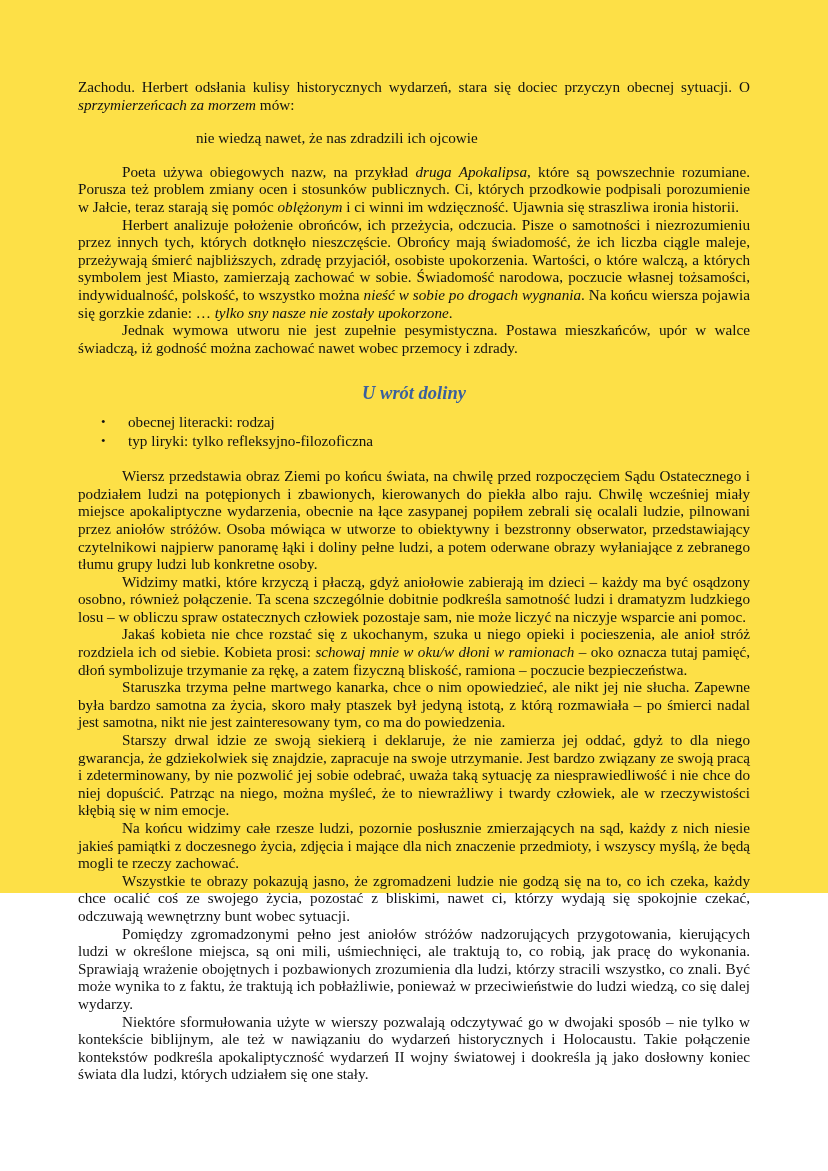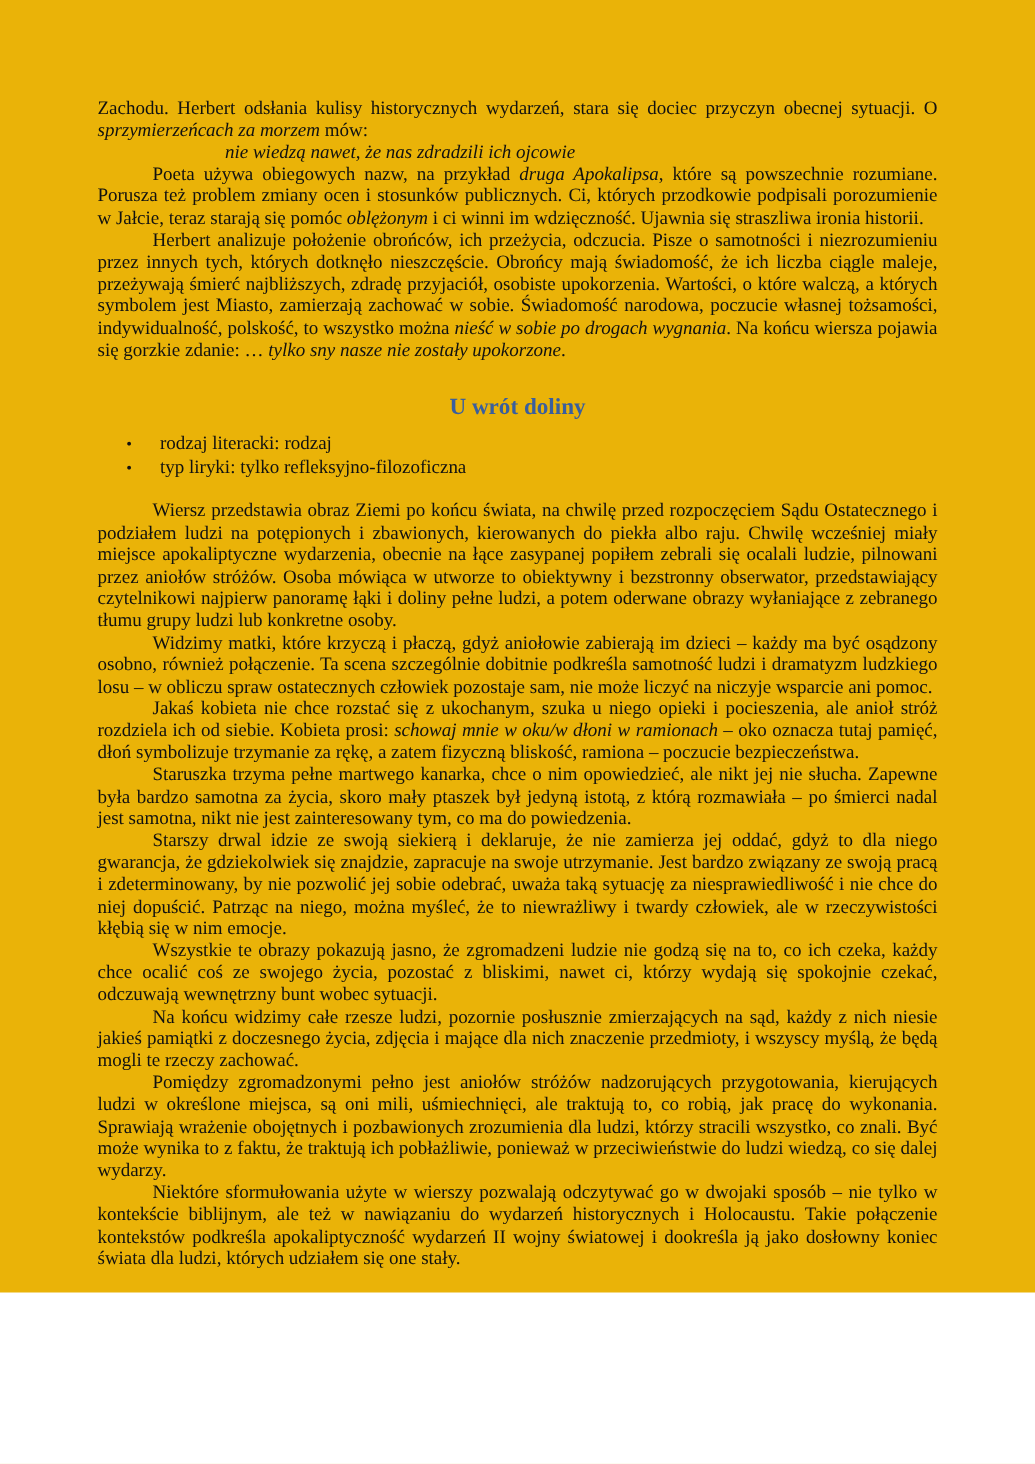--- a/index.html
+++ b/index.html
@@ -10,55 +10,55 @@
   body {
     width: 828px;
     height: 1171px;
     font-family: "Liberation Serif", "DejaVu Serif", serif;
     color: #111111;
     -webkit-font-smoothing: antialiased;
   }
   .page {
     position: relative;
     width: 828px;
-    height: 1034px;
+    height: 893px;
     box-sizing: border-box;
     padding: 78px 78px 0 78px;
-    background: #eab308;
+    background: #fde047;
   }
   .doc {
     width: 672px;
   }
   p.body {
     margin: 0;
     font-size: 15.2px;
     line-height: 17.6px;
     text-align: justify;
     text-justify: inter-word;
     hyphens: none;
   }
   p.body.indent {
     text-indent: 44px;
   }
   .verse {
-    margin: 0;
+    margin: 16px;
     padding-left: 102px;
     font-size: 15.2px;
     line-height: 17.6px;
-    font-style: italic;
     text-align: left;
   }
   .verse-line {
     display: block;
     white-space: nowrap;
   }
   h2.poem-title {
     margin: 0;
     font-size: 18.5px;
     line-height: 22px;
+    font-style: italic;
     font-weight: bold;
     text-align: center;
     color: #3A5F9E;
   }
   .spacer-lg { height: 26px; }
   .spacer-md { height: 17px; }
   .spacer-sm { height: 9px; }
   ul.meta-list {
     margin: 0;
     padding: 0;
@@ -92,52 +92,53 @@
     <p class="body"><span>Zachodu. Herbert odsłania kulisy historycznych wydarzeń, stara się dociec przyczyn obecnej sytuacji. O </span><i>sprzymierzeńcach za morzem</i><span> mów:</span></p>
 
     <div class="verse">
       <span class="verse-line">nie wiedzą nawet, że nas zdradzili ich ojcowie</span>
     </div>
 
     <p class="body indent"><span>Poeta używa obiegowych nazw, na przykład </span><i>druga Apokalipsa</i><span>, które są powszechnie rozumiane. Porusza też problem zmiany ocen i stosunków publicznych. Ci, których przodkowie podpisali porozumienie w Jałcie, teraz starają się pomóc </span><i>oblężonym</i><span> i ci winni im wdzięczność. Ujawnia się straszliwa </span><b>ironia historii</b><span>.</span></p>
 
     <p class="body indent"><span>Herbert analizuje położenie obrońców, ich przeżycia, odczucia. Pisze o samotności i niezrozumieniu przez innych tych, których dotknęło nieszczęście. Obrońcy mają świadomość, że ich liczba ciągle maleje, przeżywają śmierć najbliższych, zdradę przyjaciół, osobiste upokorzenia. Wartości, o które walczą, a których symbolem jest Miasto, zamierzają zachować w sobie. Świadomość narodowa, poczucie własnej tożsamości, indywidualność, polskość, to wszystko można </span><i>nieść w sobie po drogach wygnania</i><span>. Na końcu wiersza pojawia się gorzkie zdanie: … </span><i>tylko sny nasze nie zostały upokorzone</i><span>.</span></p>
 
+    <p class="body indent">Jednak wymowa utworu nie jest zupełnie pesymistyczna. Postawa mieszkańców, upór w walce świadczą, iż godność można zachować nawet wobec przemocy i zdrady.</p>
 
     <div class="spacer-lg"></div>
 
     <h2 class="poem-title">U wrót doliny</h2>
 
     <div class="spacer-sm"></div>
 
     <ul class="meta-list">
       <li>
         <span class="bullet">•</span>
-        <span>rodzaj literacki: </span><b>rodzaj</b>
+        <span>obecnej literacki: </span><b>rodzaj</b>
       </li>
       <li>
         <span class="bullet">•</span>
         <span>typ liryki: </span><b>tylko refleksyjno-filozoficzna</b>
       </li>
     </ul>
 
     <div class="spacer-md"></div>
 
     <p class="body indent">Wiersz przedstawia obraz Ziemi po końcu świata, na chwilę przed rozpoczęciem Sądu Ostatecznego i podziałem ludzi na potępionych i zbawionych, kierowanych do piekła albo raju. Chwilę wcześniej miały miejsce apokaliptyczne wydarzenia, obecnie na łące zasypanej popiłem zebrali się ocalali ludzie, pilnowani przez aniołów stróżów. Osoba mówiąca w utworze to obiektywny i bezstronny obserwator, przedstawiający czytelnikowi najpierw panoramę łąki i doliny pełne ludzi, a potem oderwane obrazy wyłaniające z zebranego tłumu grupy ludzi lub konkretne osoby.</p>
 
     <p class="body indent"><span>Widzimy </span><b>matki, które krzyczą i płaczą, gdyż aniołowie zabierają im dzieci</b><span> – każdy ma być osądzony osobno, również połączenie. Ta scena szczególnie dobitnie podkreśla samotność ludzi i dramatyzm ludzkiego losu – w obliczu spraw ostatecznych człowiek pozostaje sam, nie może liczyć na niczyje wsparcie ani pomoc.</span></p>
 
     <p class="body indent"><span>Jakaś </span><b>kobieta nie chce rozstać się z ukochanym</b><span>, szuka u niego opieki i pocieszenia, ale </span><b>anioł stróż rozdziela ich od siebie</b><span>. Kobieta prosi: </span><i>schowaj mnie w oku/w dłoni w ramionach</i><span> – oko oznacza tutaj pamięć, dłoń symbolizuje trzymanie za rękę, a zatem fizyczną bliskość, ramiona – poczucie bezpieczeństwa.</span></p>
 
     <p class="body indent"><b>Staruszka trzyma pełne martwego kanarka</b><span>, chce o nim opowiedzieć, ale nikt jej nie słucha. Zapewne była bardzo samotna za życia, skoro mały ptaszek był jedyną istotą, z którą rozmawiała – po śmierci nadal jest samotna, nikt nie jest zainteresowany tym, co ma do powiedzenia.</span></p>
 
     <p class="body indent">Starszy drwal idzie ze swoją siekierą i deklaruje, że nie zamierza jej oddać, gdyż to dla niego gwarancja, że gdziekolwiek się znajdzie, zapracuje na swoje utrzymanie. Jest bardzo związany ze swoją pracą i zdeterminowany, by nie pozwolić jej sobie odebrać, uważa taką sytuację za niesprawiedliwość i nie chce do niej dopuścić. Patrząc na niego, można myśleć, że to niewrażliwy i twardy człowiek, ale w rzeczywistości kłębią się w nim emocje.</p>
 
+    <p class="body indent"><span>Na końcu widzimy całe rzesze ludzi, pozornie posłusznie zmierzających na sąd, </span><b>każdy z nich niesie jakieś pamiątki z doczesnego życia</b><span>, zdjęcia i mające dla nich znaczenie przedmioty, i wszyscy myślą, że będą mogli te rzeczy zachować.</span></p>
+
     <p class="body indent">Wszystkie te obrazy pokazują jasno, że zgromadzeni ludzie nie godzą się na to, co ich czeka, każdy chce ocalić coś ze swojego życia, pozostać z bliskimi, nawet ci, którzy wydają się spokojnie czekać, odczuwają wewnętrzny bunt wobec sytuacji.</p>
-
-    <p class="body indent"><span>Na końcu widzimy całe rzesze ludzi, pozornie posłusznie zmierzających na sąd, </span><b>każdy z nich niesie jakieś pamiątki z doczesnego życia</b><span>, zdjęcia i mające dla nich znaczenie przedmioty, i wszyscy myślą, że będą mogli te rzeczy zachować.</span></p>
 
     <p class="body indent">Pomiędzy zgromadzonymi pełno jest aniołów stróżów nadzorujących przygotowania, kierujących ludzi w określone miejsca, są oni mili, uśmiechnięci, ale traktują to, co robią, jak pracę do wykonania. Sprawiają wrażenie obojętnych i pozbawionych zrozumienia dla ludzi, którzy stracili wszystko, co znali. Być może wynika to z faktu, że traktują ich pobłażliwie, ponieważ w przeciwieństwie do ludzi wiedzą, co się dalej wydarzy.</p>
 
     <p class="body indent">Niektóre sformułowania użyte w wierszy pozwalają odczytywać go w dwojaki sposób – nie tylko w kontekście biblijnym, ale też w nawiązaniu do wydarzeń historycznych i Holocaustu. Takie połączenie kontekstów podkreśla apokaliptyczność wydarzeń II wojny światowej i dookreśla ją jako dosłowny koniec świata dla ludzi, których udziałem się one stały.</p>
 
   </div>
 </div>
 
 </body></html>

